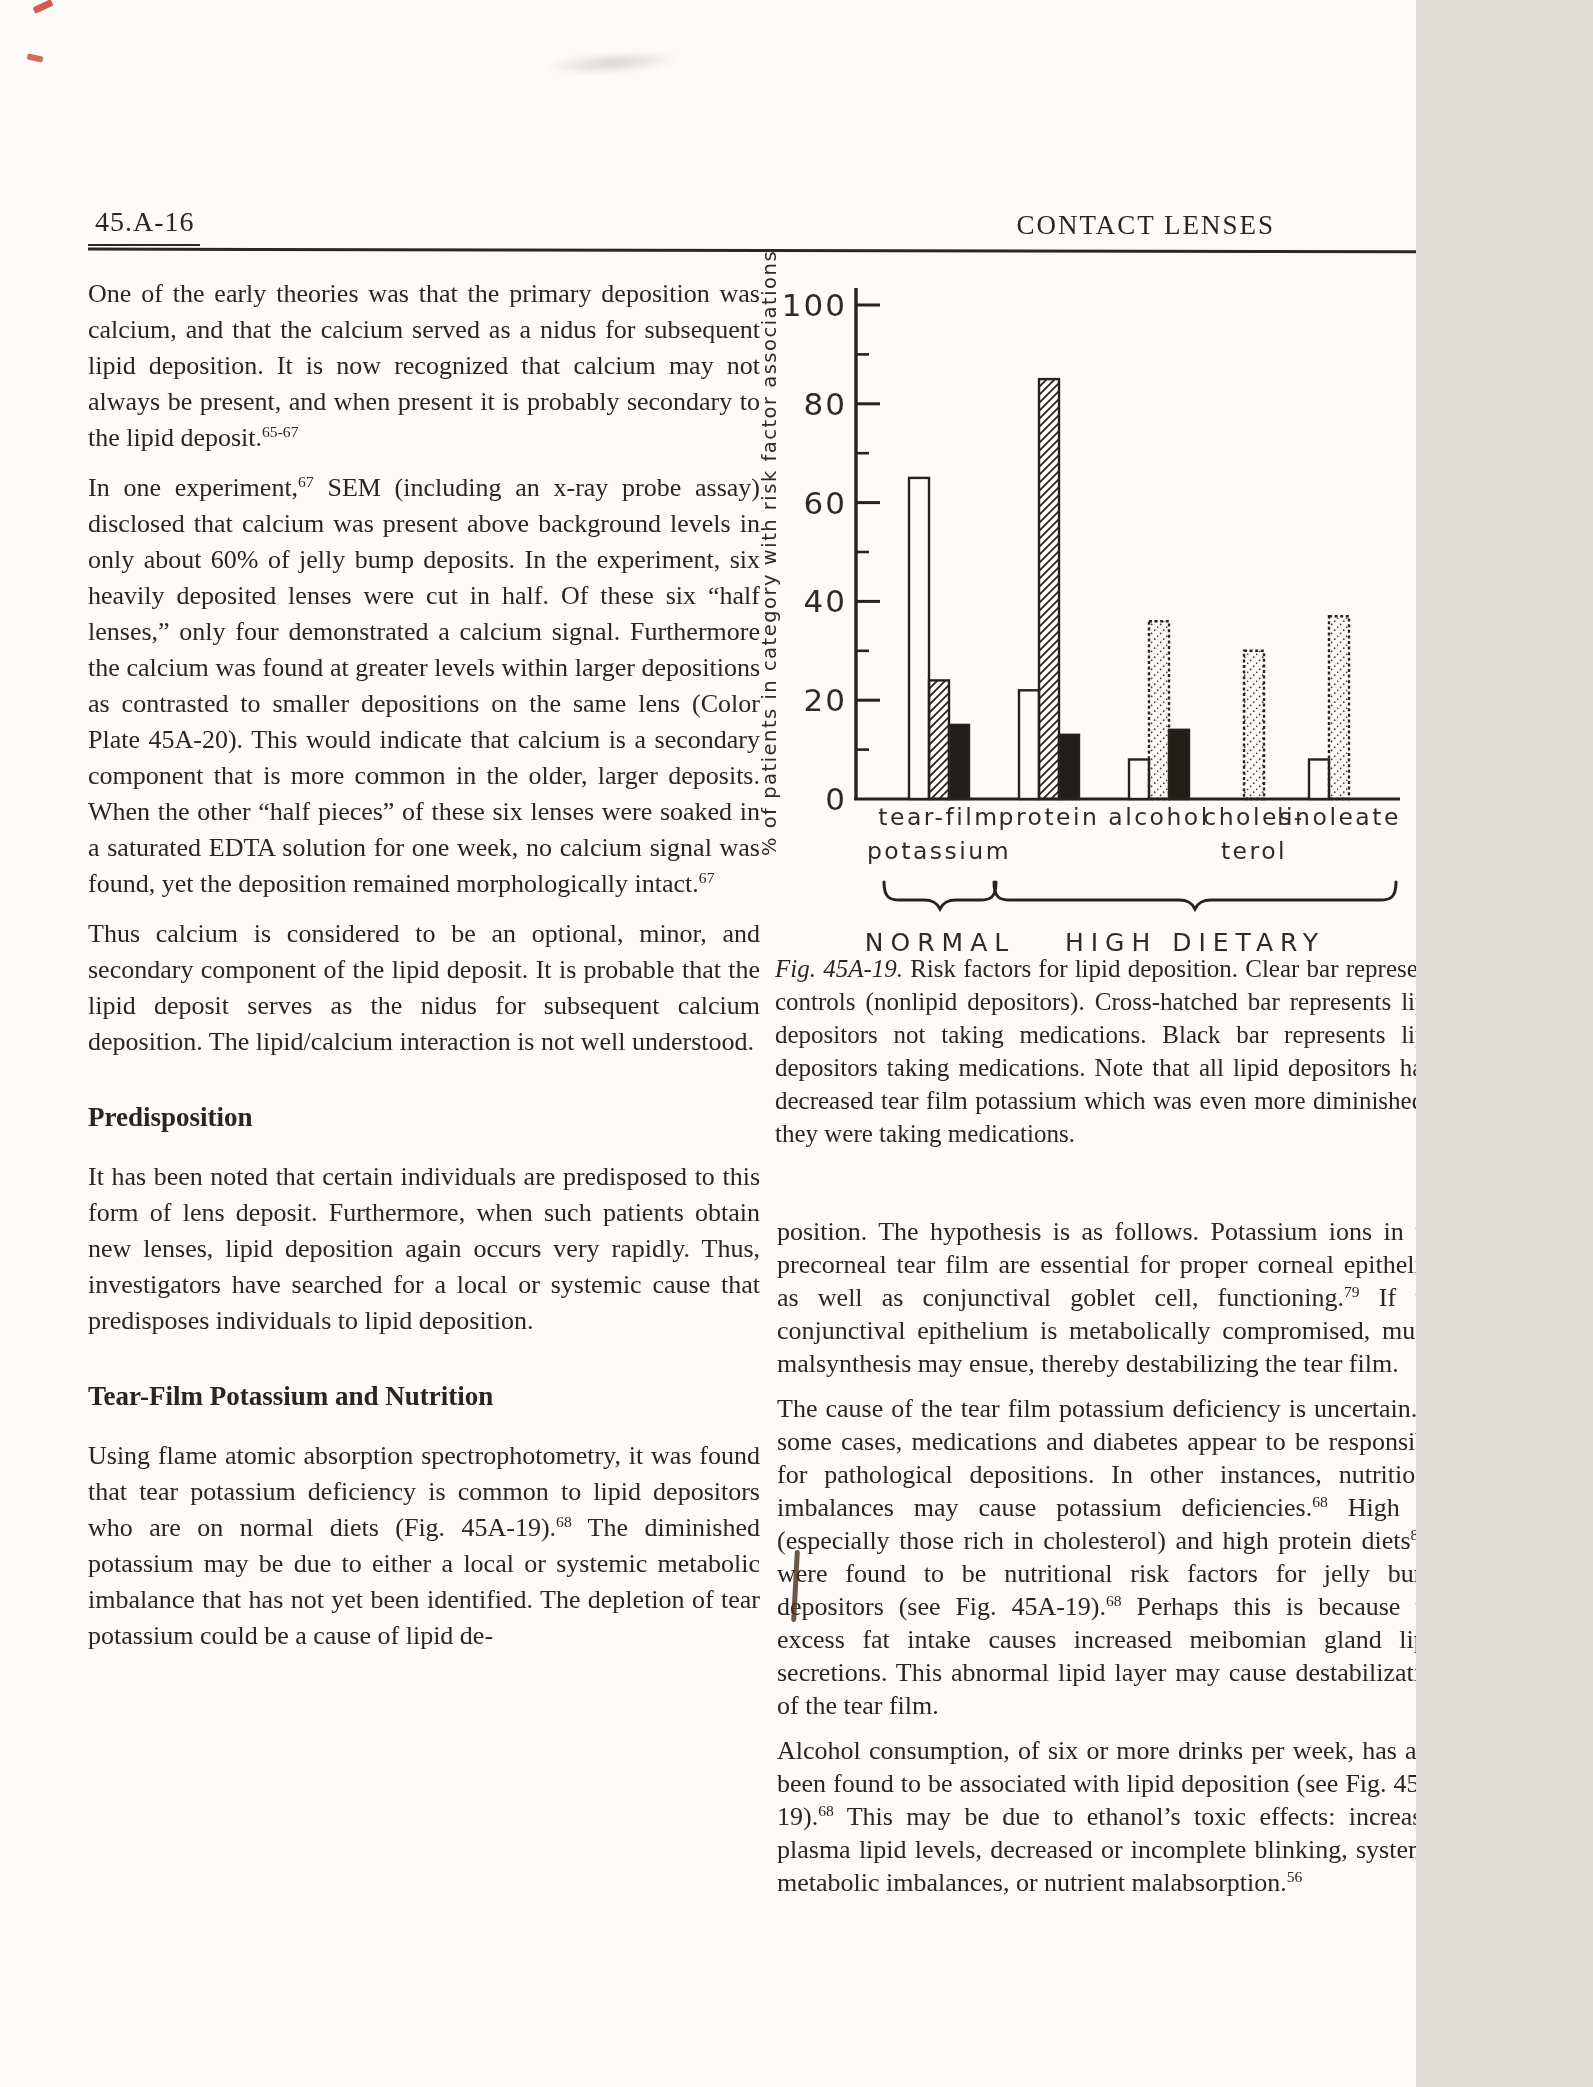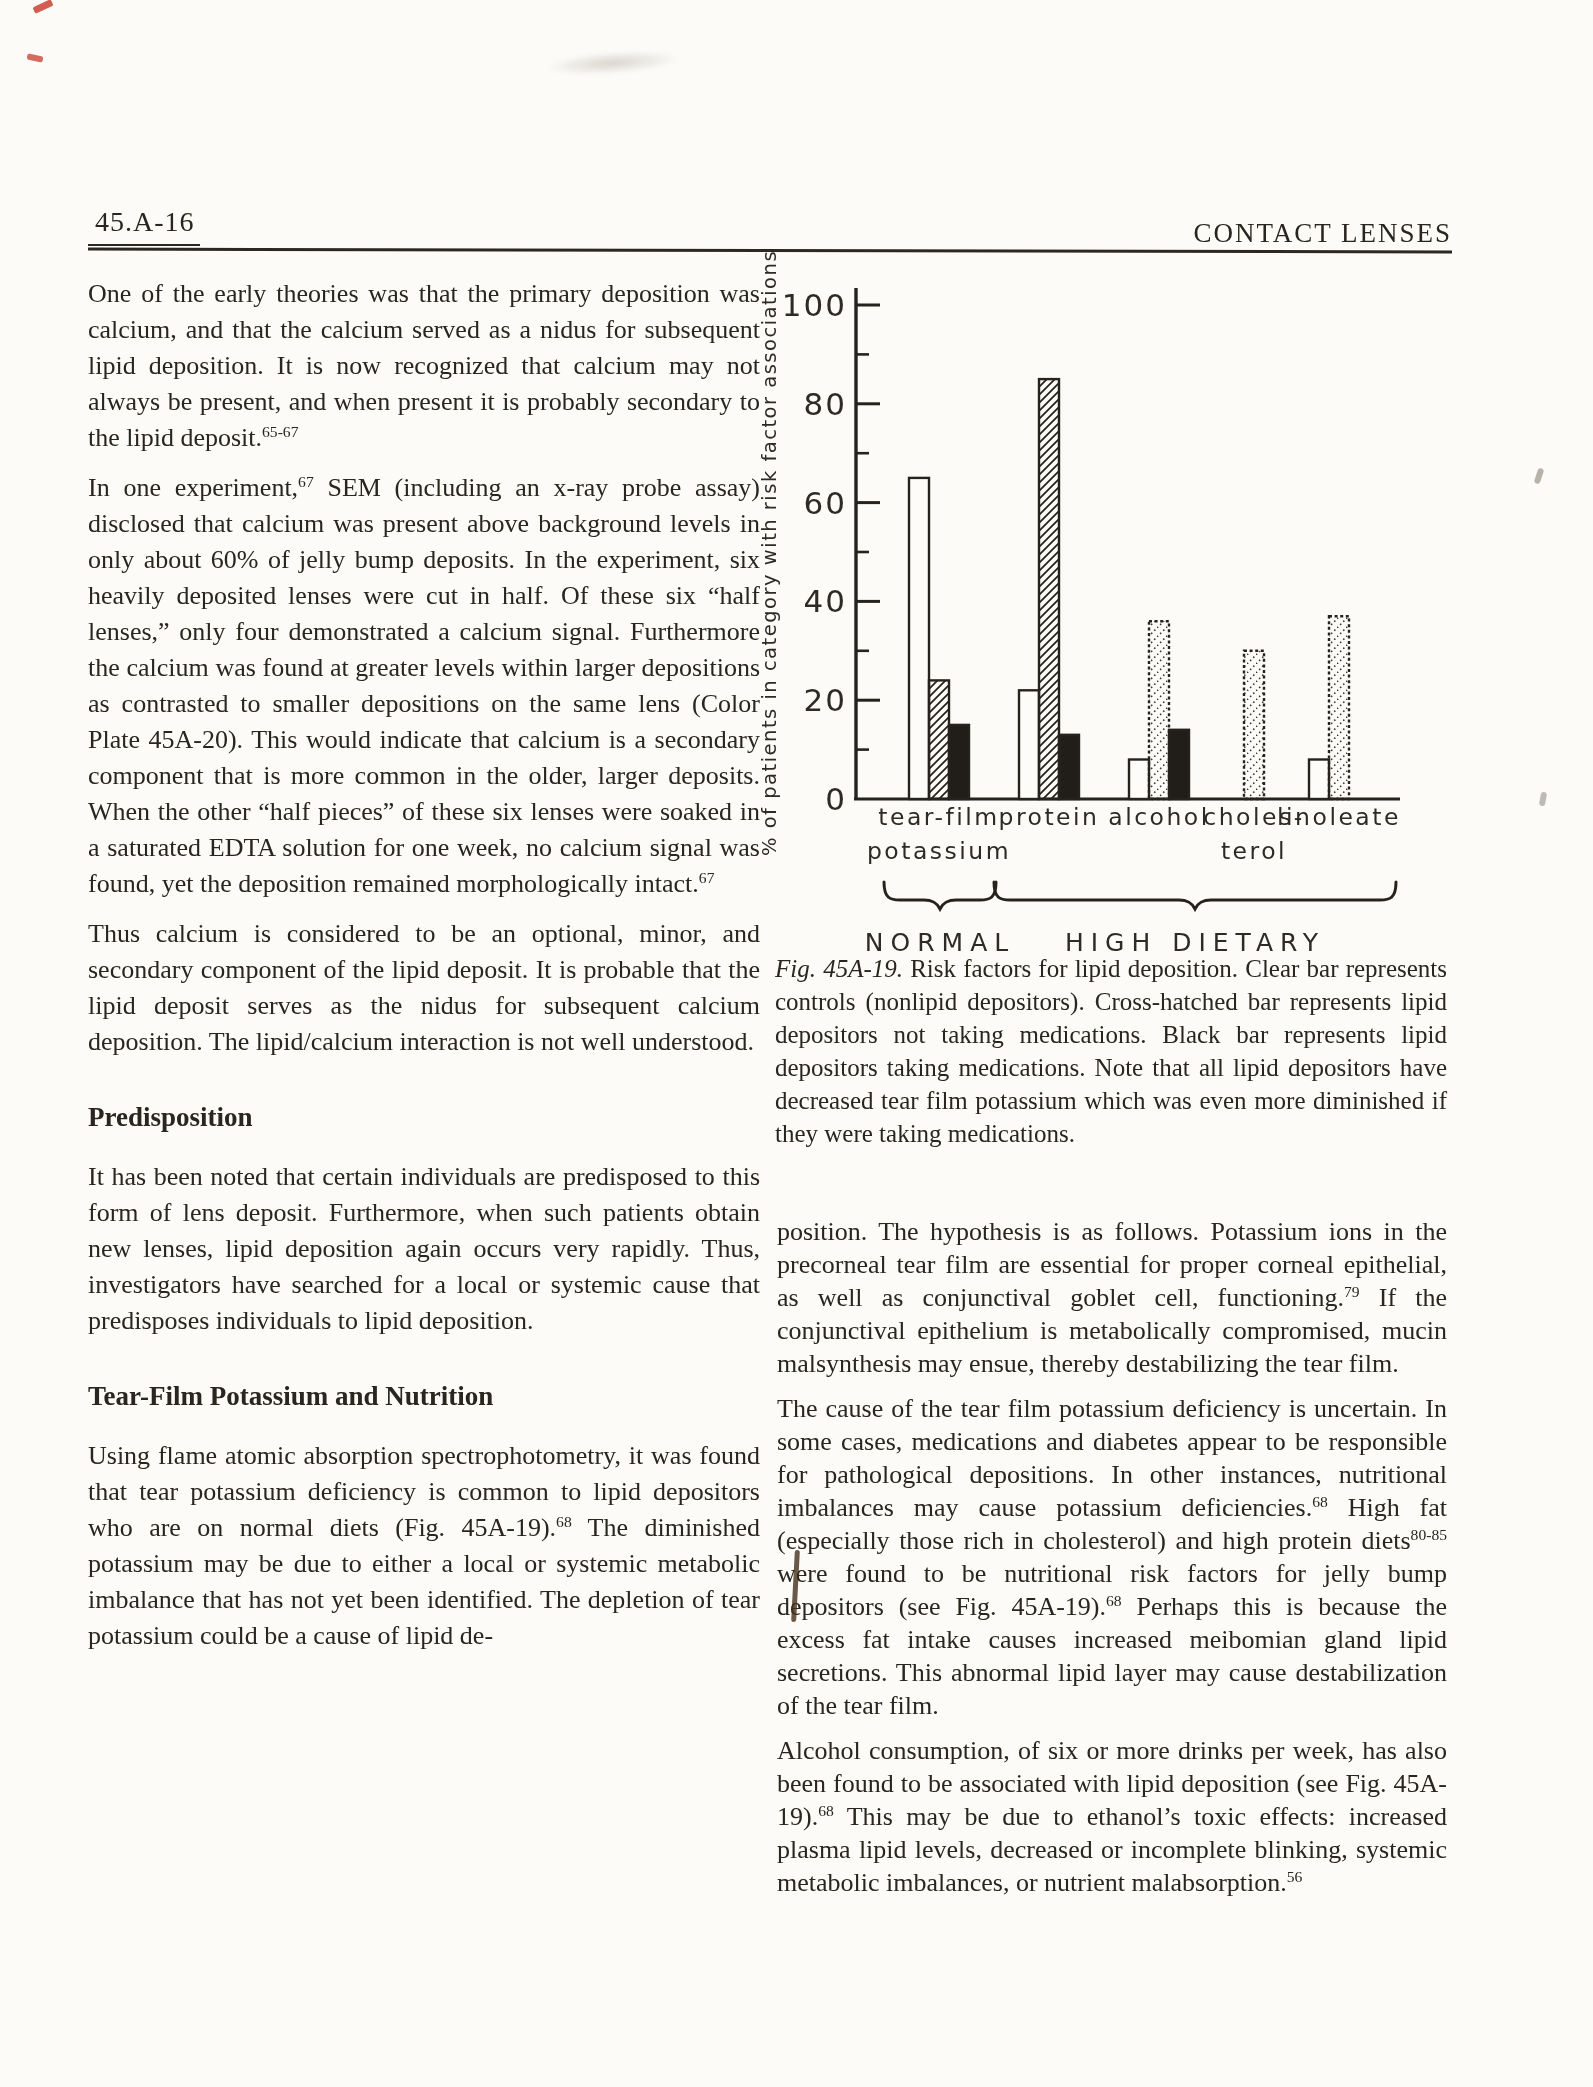--- a/index.html
+++ b/index.html
@@ -1,19 +1,19 @@
 <!DOCTYPE html>
 <html><head>
 <meta charset="utf-8">
 <style>
   html,body{margin:0;padding:0;background:#dedcd6;}
-  .page{position:relative;width:1593px;height:2087px;background:#fcfbf8;overflow:hidden;
+  .page{position:relative;width:1416px;height:2087px;background:#fcfbf8;overflow:hidden;
         font-family:"Liberation Serif",serif;color:#29251f;}
   .hdr-left{position:absolute;left:95px;top:206px;font-size:28px;letter-spacing:1px;}
-  .hdr-right{position:absolute;right:141px;top:210px;font-size:27px;letter-spacing:2px;margin-top:8px;}
+  .hdr-right{position:absolute;right:141px;top:210px;font-size:27px;letter-spacing:2px;}
   .rule-long{position:absolute;left:88px;top:249px;width:1364px;height:3px;background:#2b2723;transform:rotate(0.12deg);}
   .rule-num{position:absolute;left:88px;top:244px;width:112px;height:2px;background:#2b2723;}
   .col-left{position:absolute;left:88px;top:276px;width:672px;}
   .sec-h{font-size:27px;font-weight:bold;margin:42px 0 26px 0;}
   .sec:first-child .sec-h{margin-top:4px;}
   .body-p{margin:0 0 14px 0;text-align:justify;font-size:26px;line-height:36px;}
   .right-body{position:absolute;left:777px;top:1192px;width:670px;margin-top:23px;}
   .right-body .body-p{line-height:33px;margin-bottom:12px;}
   sup{font-size:60%;line-height:0;vertical-align:baseline;position:relative;top:-0.55em;}
   .figure{position:absolute;left:752px;top:250px;width:700px;height:715px;}

